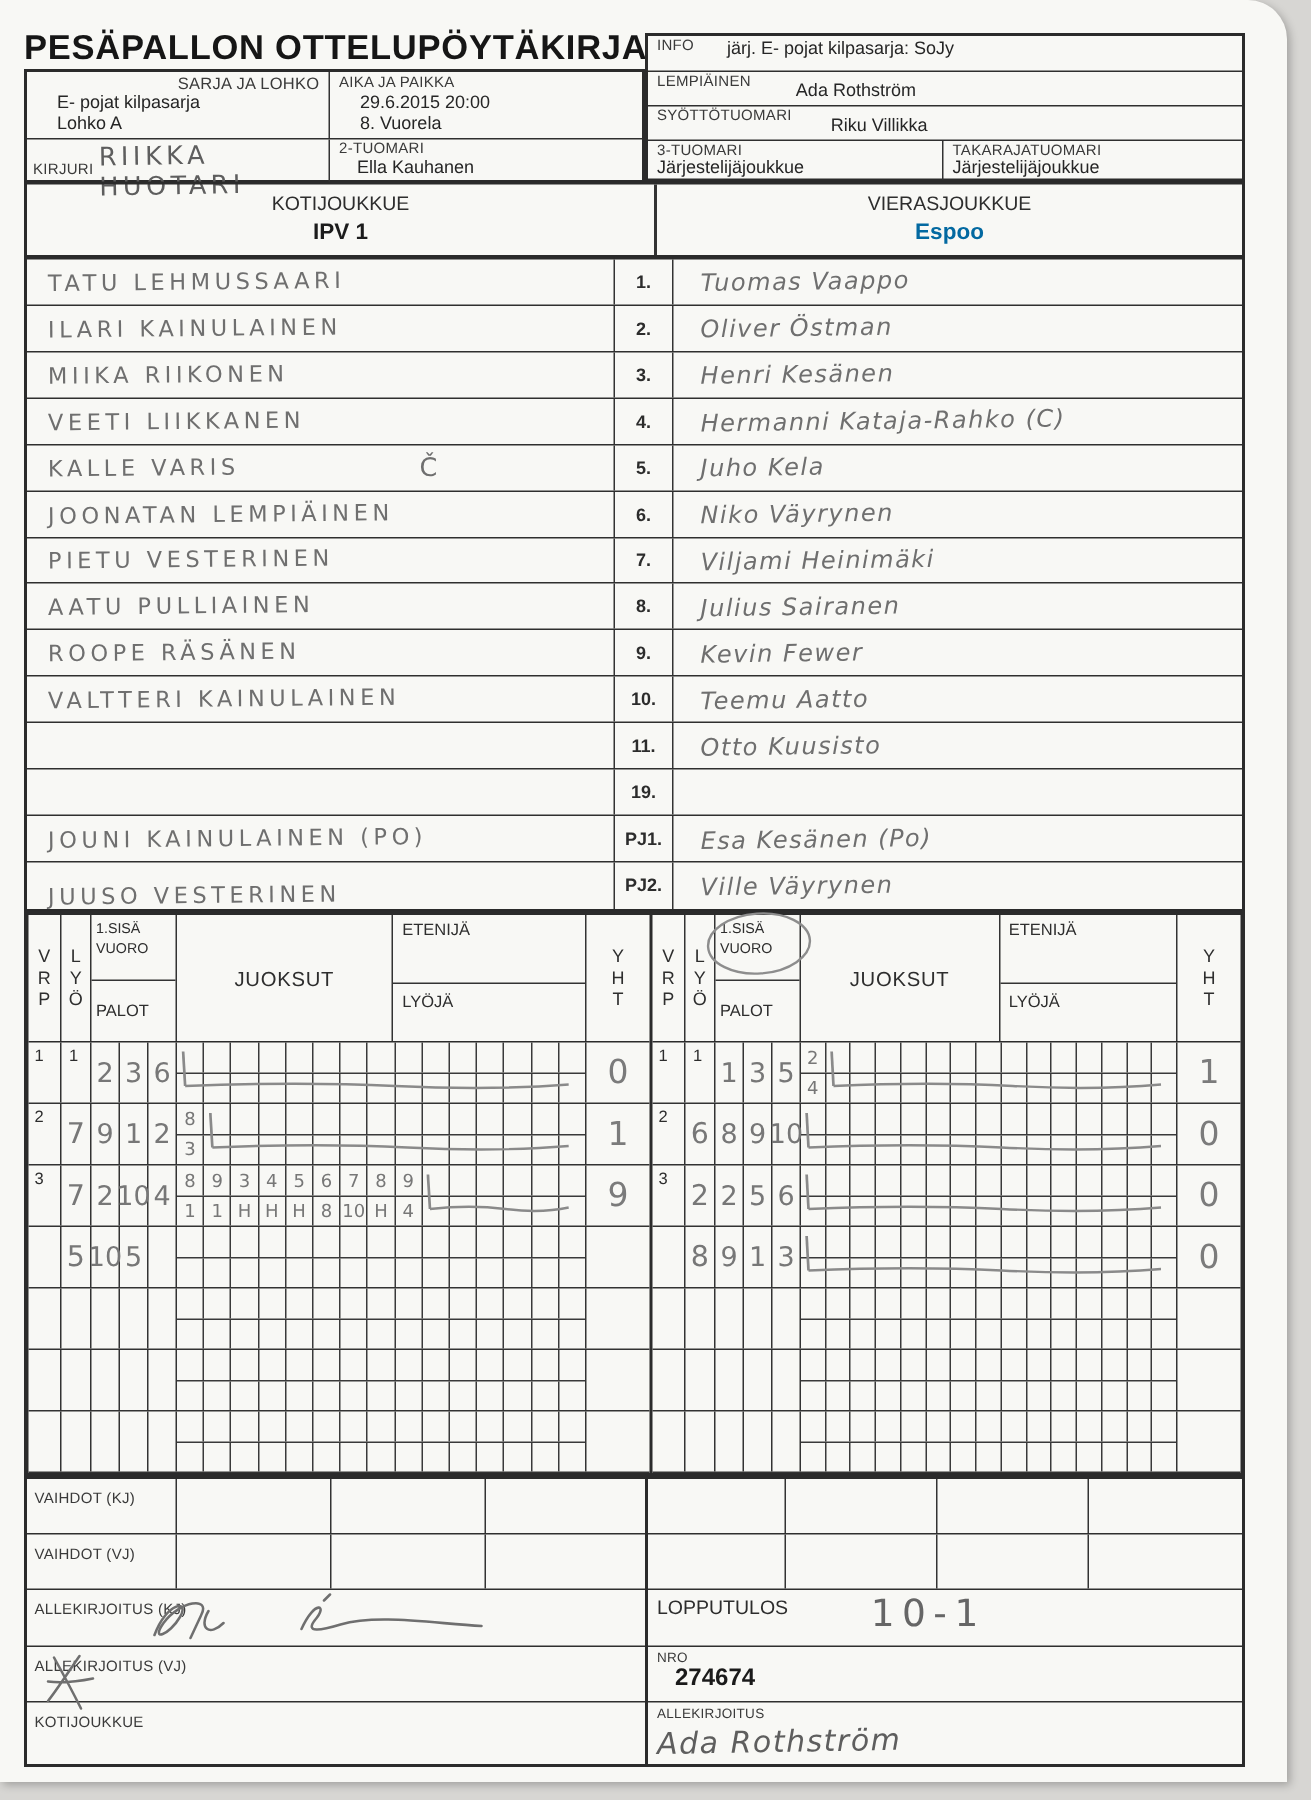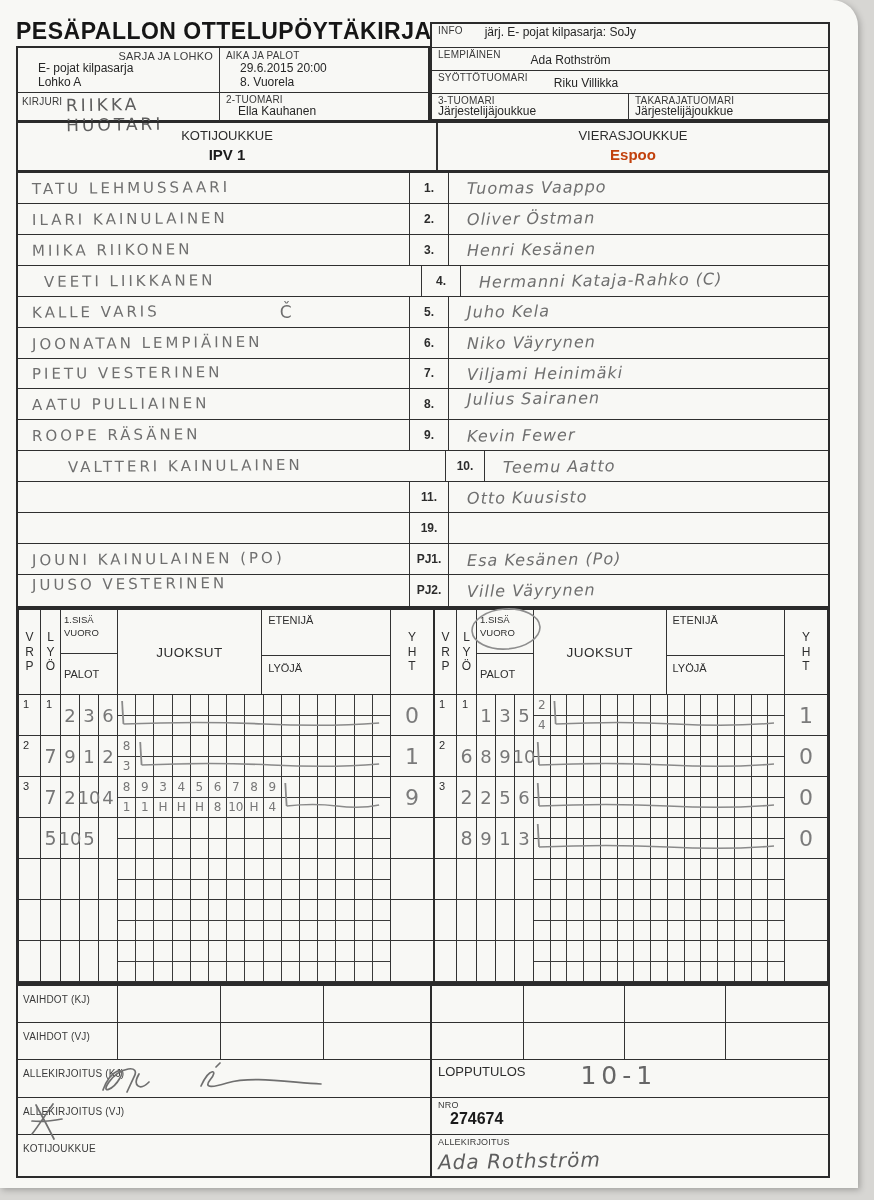--- a/index.html
+++ b/index.html
@@ -35,28 +35,28 @@
   <div class="abs" style="left:16px;top:18px;font-size:23px;font-weight:bold;color:#161616;letter-spacing:.5px;">PESÄPALLON OTTELUPÖYTÄKIRJA</div>
 
   <div class="abs box" style="left:16px;top:46px;width:414px;height:76px;">
     <div style="display:flex;height:45px;border-bottom:1.5px solid #2f2f2f;box-sizing:border-box;">
       <div class="cell" style="width:202px;padding:2px 6px;">
         <div class="lbl" style="font-size:11px;text-align:right;">SARJA JA LOHKO</div>
         <div class="val" style="padding-left:14px;line-height:1.15;">E- pojat kilpasarja</div>
         <div class="val" style="padding-left:14px;line-height:1.15;">Lohko A</div>
       </div>
       <div style="flex:1;padding:2px 6px;box-sizing:border-box;">
-        <div class="lbl">AIKA JA PALOT</div>
+        <div class="lbl">AIKA JA PAIKKA</div>
         <div class="val" style="padding-left:14px;line-height:1.2;">29.6.2015 20:00</div>
         <div class="val" style="padding-left:14px;line-height:1.2;">8. Vuorela</div>
       </div>
     </div>
     <div style="display:flex;height:29px;">
       <div class="cell" style="width:202px;padding:1px 4px;display:flex;align-items:flex-start;">
-        <span class="lbl" style="margin-top:2px;">KIRJURI</span>
+        <span class="lbl" style="margin-top:14px;">KIRJURI</span>
         <span class="hw hw-caps" style="font-size:17px;letter-spacing:3px;margin-left:4px;transform:rotate(-1deg);color:#5e5e5e;">RIIKKA HUOTARI</span>
       </div>
       <div style="flex:1;padding:1px 6px;box-sizing:border-box;">
         <div class="lbl">2-TUOMARI</div>
         <div class="val" style="padding-left:12px;margin-top:-1px;">Ella Kauhanen</div>
       </div>
     </div>
   </div>
 
   <div class="abs box" style="left:430px;top:22px;width:400px;height:100px;border-bottom-width:3px;">
@@ -84,21 +84,21 @@
     </div>
   </div>
 
   <div class="abs box" style="left:16px;top:121px;width:814px;height:51px;border-width:2.5px;display:flex;">
     <div class="cell" style="width:420px;border-right-width:2px;text-align:center;padding-top:5px;">
       <div style="font-size:13px;color:#2d2d2d;">KOTIJOUKKUE</div>
       <div style="font-size:15px;font-weight:bold;color:#1c1c1c;margin-top:3px;">IPV 1</div>
     </div>
     <div style="flex:1;text-align:center;padding-top:5px;">
       <div style="font-size:13px;color:#2d2d2d;">VIERASJOUKKUE</div>
-      <div style="font-size:15px;font-weight:bold;color:#c2410c;margin-top:3px;text-align:center;">Espoo</div>
+      <div style="font-size:15px;font-weight:bold;color:#0369a1;margin-top:3px;text-align:center;">Espoo</div>
     </div>
   </div>
 
   <div class="abs box" style="left:16px;top:171px;width:814px;height:437px;border-width:2.5px;" id="roster">
       <div style="display: flex; height: 7.14286%; border-bottom: 1.5px solid rgb(47, 47, 47); box-sizing: border-box;">
         <div class="cell" style="width: 392px; display: flex; align-items: center; padding-left: 14px;">
           <span class="hw hw-caps" style="transform: rotate(-0.6deg);">TATU LEHMUSSAARI</span>
         </div>
         <div class="cell center" style="width: 39px; font-size: 12px; color: rgb(44, 44, 44); font-weight: bold; border-left: 0px;">1.</div>
         <div style="flex: 1 1 0%; display: flex; align-items: center; padding-left: 18px; box-sizing: border-box;">
@@ -116,21 +116,21 @@
       </div>
       <div style="display: flex; height: 7.14286%; border-bottom: 1.5px solid rgb(47, 47, 47); box-sizing: border-box;">
         <div class="cell" style="width: 392px; display: flex; align-items: center; padding-left: 14px;">
           <span class="hw hw-caps" style="transform: rotate(-0.6deg);">MIIKA RIIKONEN</span>
         </div>
         <div class="cell center" style="width: 39px; font-size: 12px; color: rgb(44, 44, 44); font-weight: bold; border-left: 0px;">3.</div>
         <div style="flex: 1 1 0%; display: flex; align-items: center; padding-left: 18px; box-sizing: border-box;">
           <span class="hw hw-script" style="transform: rotate(-0.8deg);">Henri Kesänen</span>
         </div>
       </div>
-      <div style="display: flex; height: 7.14286%; border-bottom: 1.5px solid rgb(47, 47, 47); box-sizing: border-box; padding-left: 12px;">
+      <div style="display: flex; height: 7.14286%; border-bottom: 1.5px solid rgb(47, 47, 47); box-sizing: border-box;">
         <div class="cell" style="width: 392px; display: flex; align-items: center; padding-left: 14px;">
           <span class="hw hw-caps" style="transform: rotate(-0.6deg);">VEETI LIIKKANEN</span>
         </div>
         <div class="cell center" style="width: 39px; font-size: 12px; color: rgb(44, 44, 44); font-weight: bold; border-left: 0px;">4.</div>
         <div style="flex: 1 1 0%; display: flex; align-items: center; padding-left: 18px; box-sizing: border-box;">
           <span class="hw hw-script" style="transform: rotate(-0.8deg);">Hermanni Kataja-Rahko (C)</span>
         </div>
       </div>
       <div style="display: flex; height: 7.14286%; border-bottom: 1.5px solid rgb(47, 47, 47); box-sizing: border-box;">
         <div class="cell" style="width: 392px; display: flex; align-items: center; padding-left: 14px;">
@@ -158,34 +158,34 @@
         <div class="cell center" style="width: 39px; font-size: 12px; color: rgb(44, 44, 44); font-weight: bold; border-left: 0px;">7.</div>
         <div style="flex: 1 1 0%; display: flex; align-items: center; padding-left: 18px; box-sizing: border-box;">
           <span class="hw hw-script" style="transform: rotate(-0.8deg);">Viljami Heinimäki</span>
         </div>
       </div>
       <div style="display: flex; height: 7.14286%; border-bottom: 1.5px solid rgb(47, 47, 47); box-sizing: border-box;">
         <div class="cell" style="width: 392px; display: flex; align-items: center; padding-left: 14px;">
           <span class="hw hw-caps" style="transform: rotate(-0.6deg);">AATU PULLIAINEN</span>
         </div>
         <div class="cell center" style="width: 39px; font-size: 12px; color: rgb(44, 44, 44); font-weight: bold; border-left: 0px;">8.</div>
-        <div style="flex: 1 1 0%; display: flex; padding-left: 18px; box-sizing: border-box;">
+        <div style="flex: 1 1 0%; display: flex; align-items: center; padding-left: 18px; box-sizing: border-box;">
           <span class="hw hw-script" style="transform: rotate(-0.8deg);">Julius Sairanen</span>
         </div>
       </div>
       <div style="display: flex; height: 7.14286%; border-bottom: 1.5px solid rgb(47, 47, 47); box-sizing: border-box;">
         <div class="cell" style="width: 392px; display: flex; align-items: center; padding-left: 14px;">
           <span class="hw hw-caps" style="transform: rotate(-0.6deg);">ROOPE RÄSÄNEN</span>
         </div>
         <div class="cell center" style="width: 39px; font-size: 12px; color: rgb(44, 44, 44); font-weight: bold; border-left: 0px;">9.</div>
         <div style="flex: 1 1 0%; display: flex; align-items: center; padding-left: 18px; box-sizing: border-box;">
           <span class="hw hw-script" style="transform: rotate(-0.8deg);">Kevin Fewer</span>
         </div>
       </div>
-      <div style="display: flex; height: 7.14286%; border-bottom: 1.5px solid rgb(47, 47, 47); box-sizing: border-box; padding-left: 36px;">
+      <div style="display: flex; height: 7.14286%; border-bottom: 1.5px solid rgb(47, 47, 47); box-sizing: border-box;">
         <div class="cell" style="width: 392px; display: flex; align-items: center; padding-left: 14px;">
           <span class="hw hw-caps" style="transform: rotate(-0.6deg);">VALTTERI KAINULAINEN</span>
         </div>
         <div class="cell center" style="width: 39px; font-size: 12px; color: rgb(44, 44, 44); font-weight: bold; border-left: 0px;">10.</div>
         <div style="flex: 1 1 0%; display: flex; align-items: center; padding-left: 18px; box-sizing: border-box;">
           <span class="hw hw-script" style="transform: rotate(-0.8deg);">Teemu Aatto</span>
         </div>
       </div>
       <div style="display: flex; height: 7.14286%; border-bottom: 1.5px solid rgb(47, 47, 47); box-sizing: border-box;">
         <div class="cell" style="width: 392px; display: flex; align-items: center; padding-left: 14px;">
@@ -208,21 +208,21 @@
       <div style="display: flex; height: 7.14286%; border-bottom: 1.5px solid rgb(47, 47, 47); box-sizing: border-box;">
         <div class="cell" style="width: 392px; display: flex; align-items: center; padding-left: 14px;">
           <span class="hw hw-caps" style="transform: rotate(-0.6deg);">JOUNI KAINULAINEN (PO)</span>
         </div>
         <div class="cell center" style="width: 39px; font-size: 12px; color: rgb(44, 44, 44); font-weight: bold; border-left: 0px;">PJ1.</div>
         <div style="flex: 1 1 0%; display: flex; align-items: center; padding-left: 18px; box-sizing: border-box;">
           <span class="hw hw-script" style="transform: rotate(-0.8deg);">Esa Kesänen (Po)</span>
         </div>
       </div>
       <div style="display: flex; height: 7.14286%; border-bottom: none; box-sizing: border-box;">
-        <div class="cell" style="width: 392px; display: flex; align-items: flex-start; padding-left: 14px;">
+        <div class="cell" style="width: 392px; display: flex; align-items: flex-end; padding-left: 14px;">
           <span class="hw hw-caps" style="transform: rotate(-0.6deg);">JUUSO VESTERINEN</span>
         </div>
         <div class="cell center" style="width: 39px; font-size: 12px; color: rgb(44, 44, 44); font-weight: bold; border-left: 0px;">PJ2.</div>
         <div style="flex: 1 1 0%; display: flex; align-items: center; padding-left: 18px; box-sizing: border-box;">
           <span class="hw hw-script" style="transform: rotate(-0.8deg);">Ville Väyrynen</span>
         </div>
       </div>
     </div>
 
   <div class="abs box" style="left:16px;top:607px;width:814px;height:378px;border-width:3px;" id="scoring">

